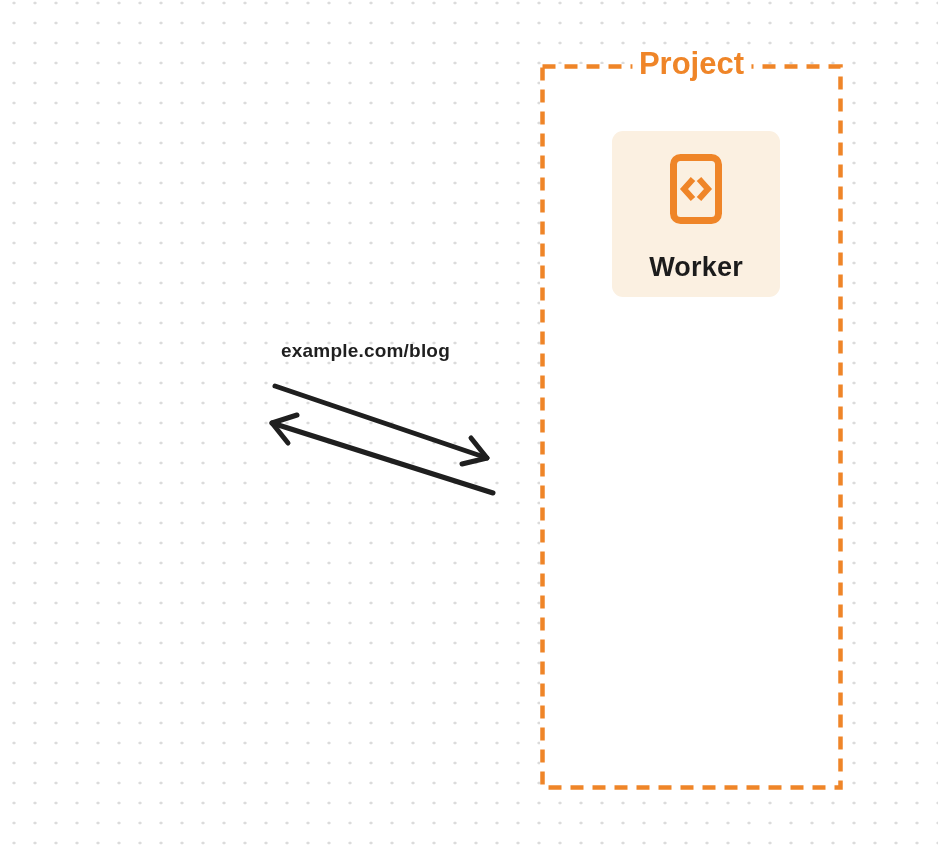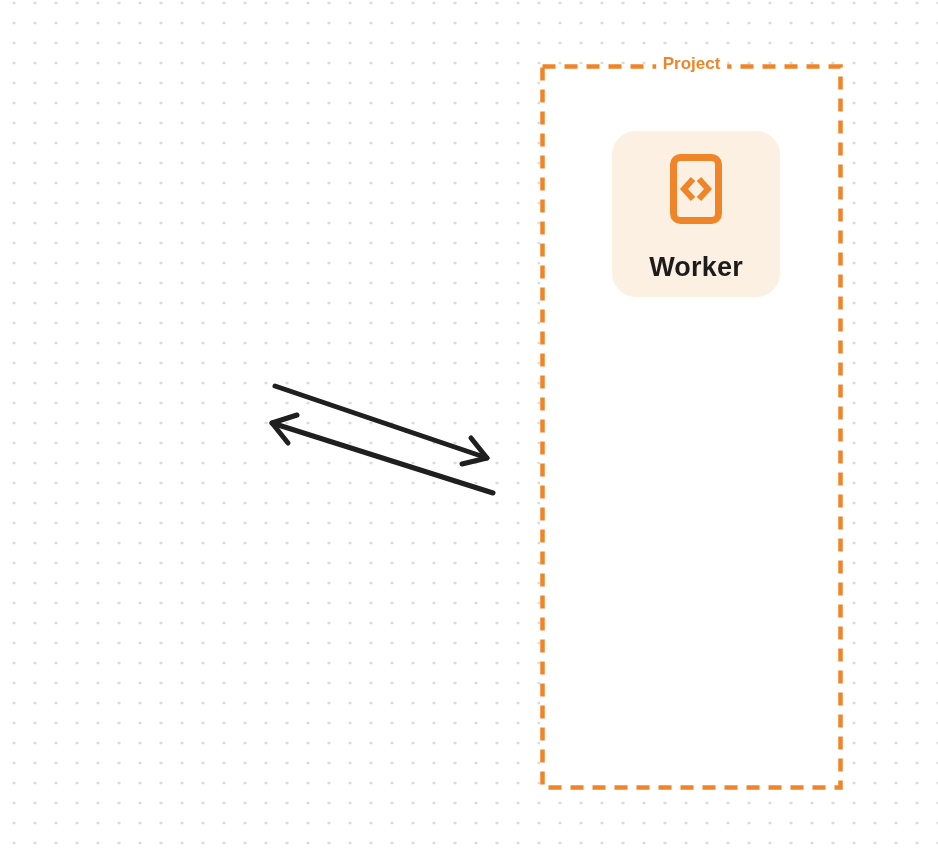--- a/index.html
+++ b/index.html
@@ -68,31 +68,31 @@
     width: 100%;
     height: 100%;
   }
   .project-label {
     position: absolute;
     top: -13px;
     left: 50%;
     transform: translateX(-50%);
     background: #ffffff;
     padding: 0 7px;
-    font-size: 17px;
+    font-size: 31px;
     line-height: 26px;
     font-weight: bold;
     color: var(--orange, #ef8528);
     white-space: nowrap;
   }
 
   .node-card {
     position: absolute;
     width: 168px;
-    border-radius: 24px;
+    border-radius: 11px;
     background: var(--card-bg, #fbf0e1);
     display: flex;
     flex-direction: column;
     align-items: center;
   }
   .node-card .label {
     font-size: 27px;
     font-weight: bold;
     color: #1c1c1c;
     letter-spacing: 0.2px;
@@ -128,20 +128,21 @@
         <path d="M471,438 L487,458 L462,464"></path>
       </g>
       <g>
         <path d="M493,493 L272,423"></path>
         <path d="M297,415 L272,423 L288,443"></path>
       </g>
     </g>
   </svg>
 
 
+  <div class="url-label">example.com/blog</div>
 
   <div class="project-box">
     <svg class="project-border" viewBox="0 0 303 726" xmlns="http://www.w3.org/2000/svg" preserveAspectRatio="none">
       <rect x="2.5" y="2.5" width="298" height="721" fill="none" stroke="#EF8528" stroke-width="4.5" stroke-dasharray="13 9"></rect>
     </svg>
 
     <div class="project-label">Project</div>
 
     <div class="node-card worker-card">
       <svg class="icon-svg" width="52" height="70" viewBox="0 0 52 70" xmlns="http://www.w3.org/2000/svg" fill="none" stroke-linecap="butt" stroke-linejoin="miter">

